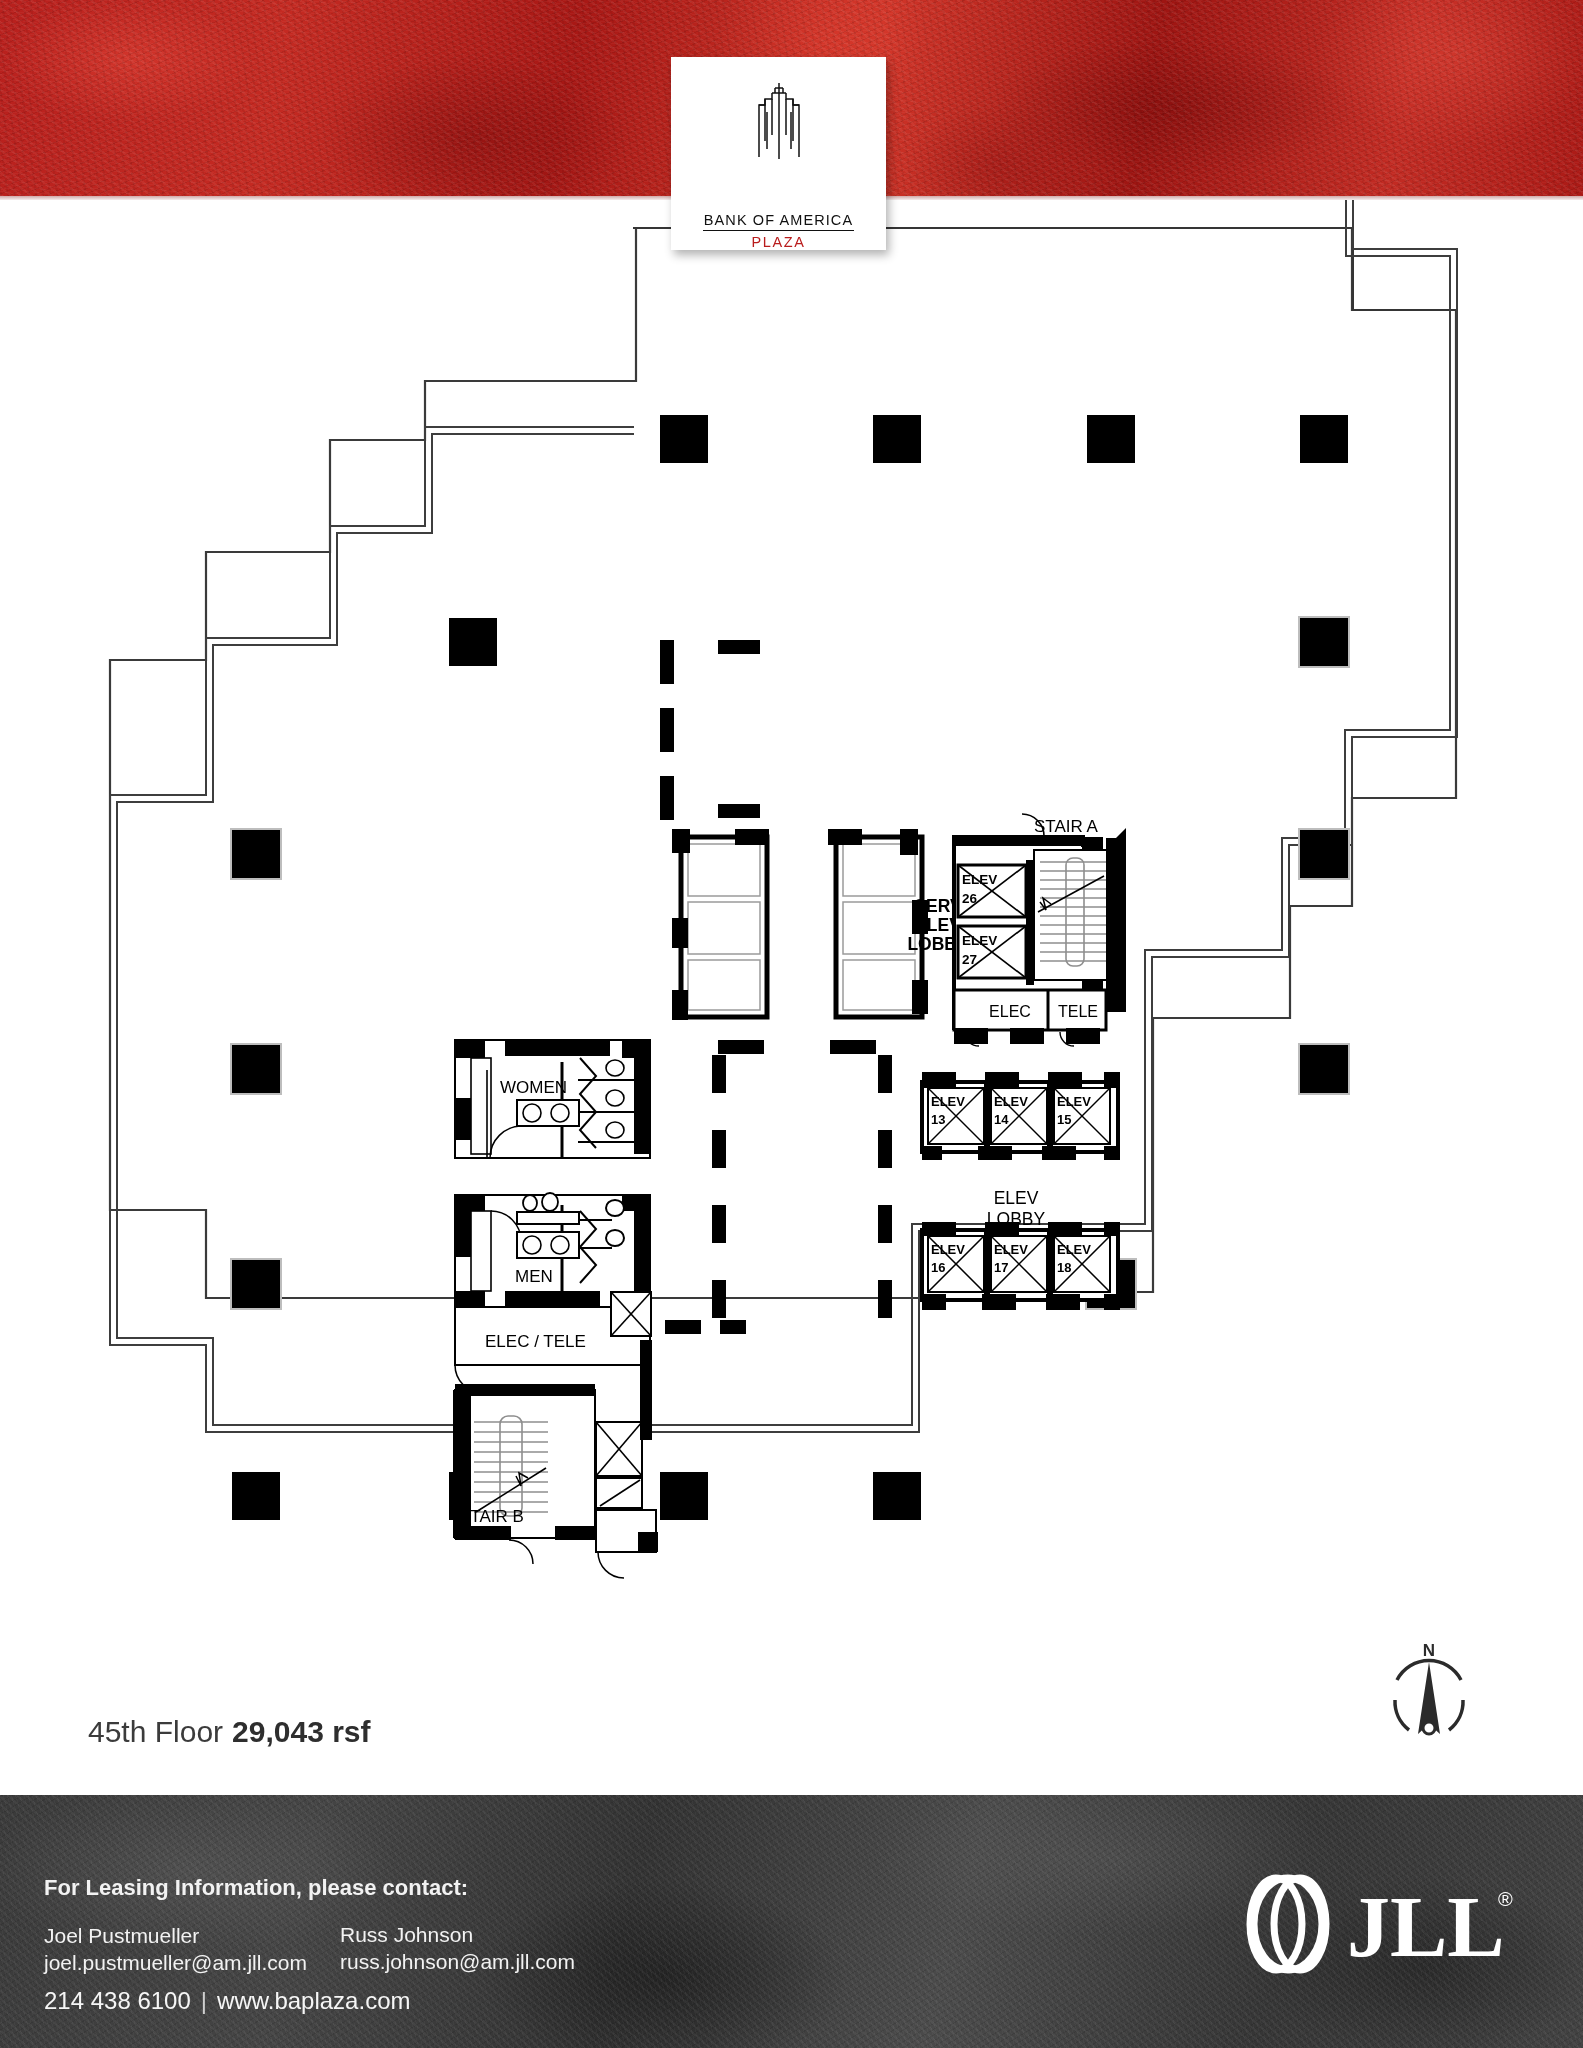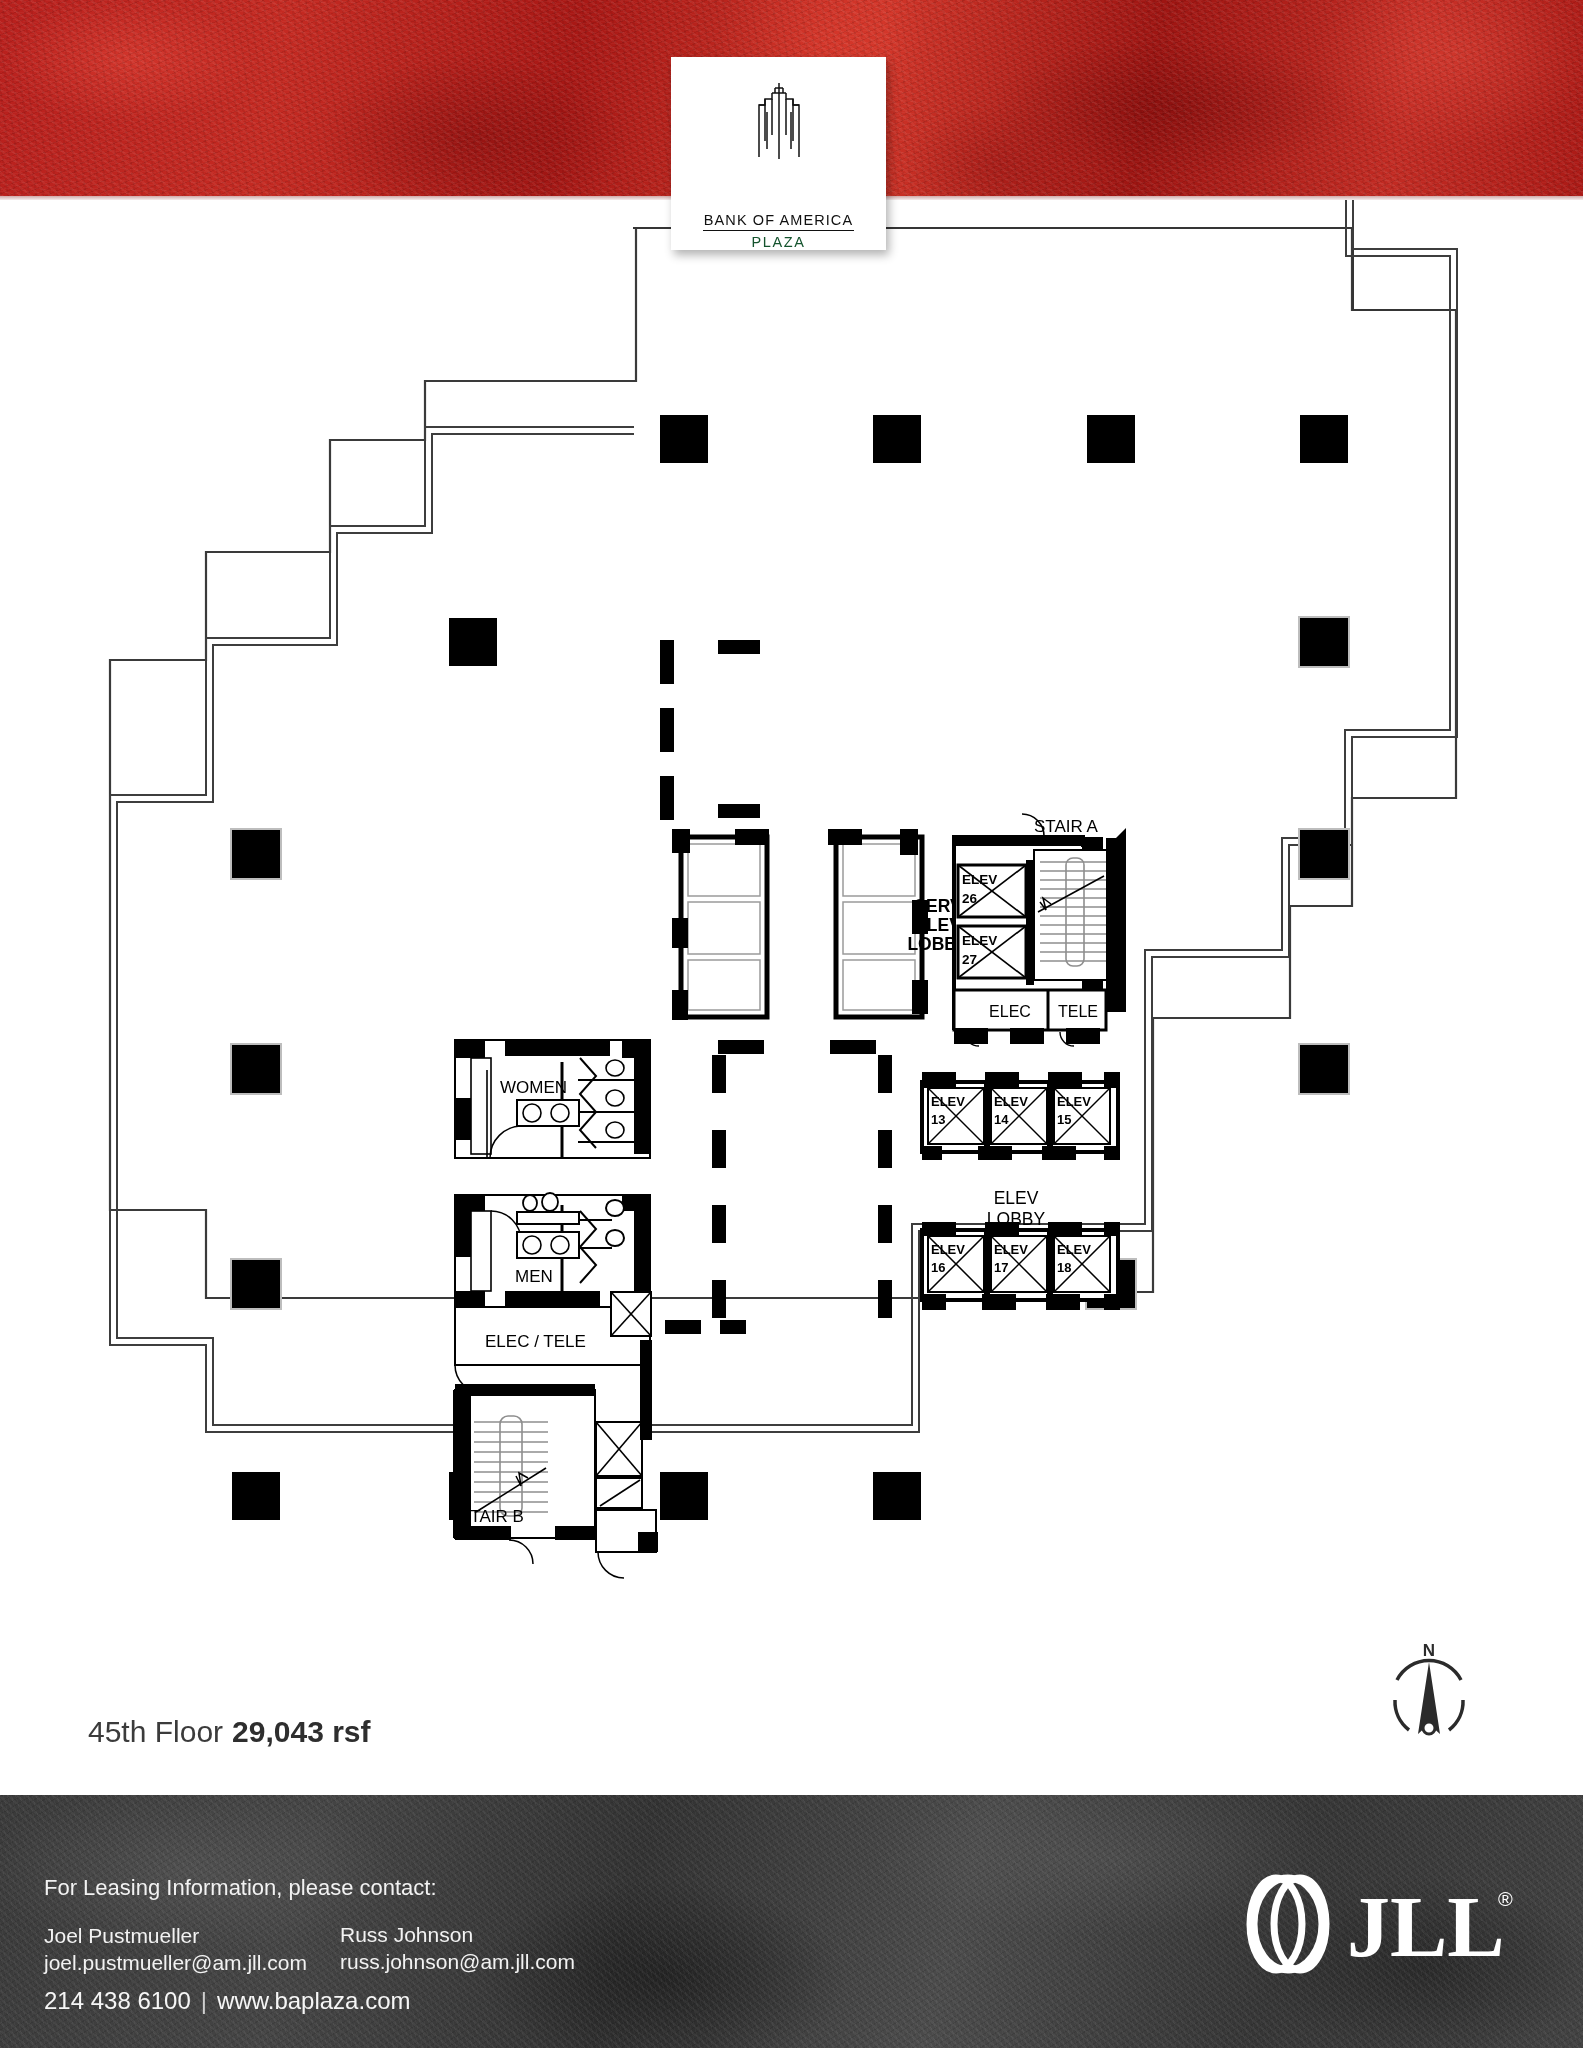--- a/index.html
+++ b/index.html
@@ -46,21 +46,21 @@
     display:flex; flex-direction:column; align-items:center; justify-content:space-between;
     padding-top:22px;
   }
   #logo-mark { width:100px; height:86px; }
   .logo-text-wrap { width:100%; text-align:center; margin-top:6px; }
   #logo-line1 {
     font-size:14.5px; letter-spacing:1.1px; color:#111; font-weight:400;
     border-bottom:1.3px solid #111; display:inline-block; padding:0 1px 2px 1px;
   }
   #logo-line2 {
-    font-size:14.5px; letter-spacing:1.6px; color:#14532d; font-weight:400;
+    font-size:14.5px; letter-spacing:1.6px; color:#b91c1c; font-weight:400;
     display:block; margin-top:3px;
   }
 
   
   #plan-area {
     position:absolute; left:0; top:200px; width:1583px; height:1600px;
     background:#fff;
   }
   #plan-svg { position:absolute; left:0; top:0; }
 
@@ -89,21 +89,21 @@
   #footer::after{
     content:""; position:absolute; inset:0;
     background-image:
       repeating-linear-gradient(42deg, rgba(255,255,255,.045) 0 2px, transparent 2px 6px),
       repeating-linear-gradient(-31deg, rgba(0,0,0,.10) 0 1px, transparent 1px 5px),
       repeating-linear-gradient(75deg, rgba(255,255,255,.03) 0 1px, transparent 1px 4px);
   }
   #footer-inner { position:relative; z-index:2; }
   #footer-heading {
     position:absolute; left:44px; top:80px;
-    font-size:22px; color:#f2f2f2; font-weight:400; white-space:nowrap;
+    font-size:22px; color:#f2f2f2; font-weight:700; white-space:nowrap;
   }
   .contact-col { position:absolute; color:#f2f2f2; }
   #contact-col-1 { left:44px; top:127px; }
   #contact-col-2 { left:340px; top:126px; }
   .contact-name { font-size:21px; line-height:27px; white-space:nowrap; }
   .contact-email { font-size:21px; line-height:28px; white-space:nowrap; }
   #footer-phoneline {
     position:absolute; left:44px; top:192px;
     font-size:24px; color:#f6f6f6; white-space:nowrap;
   }

